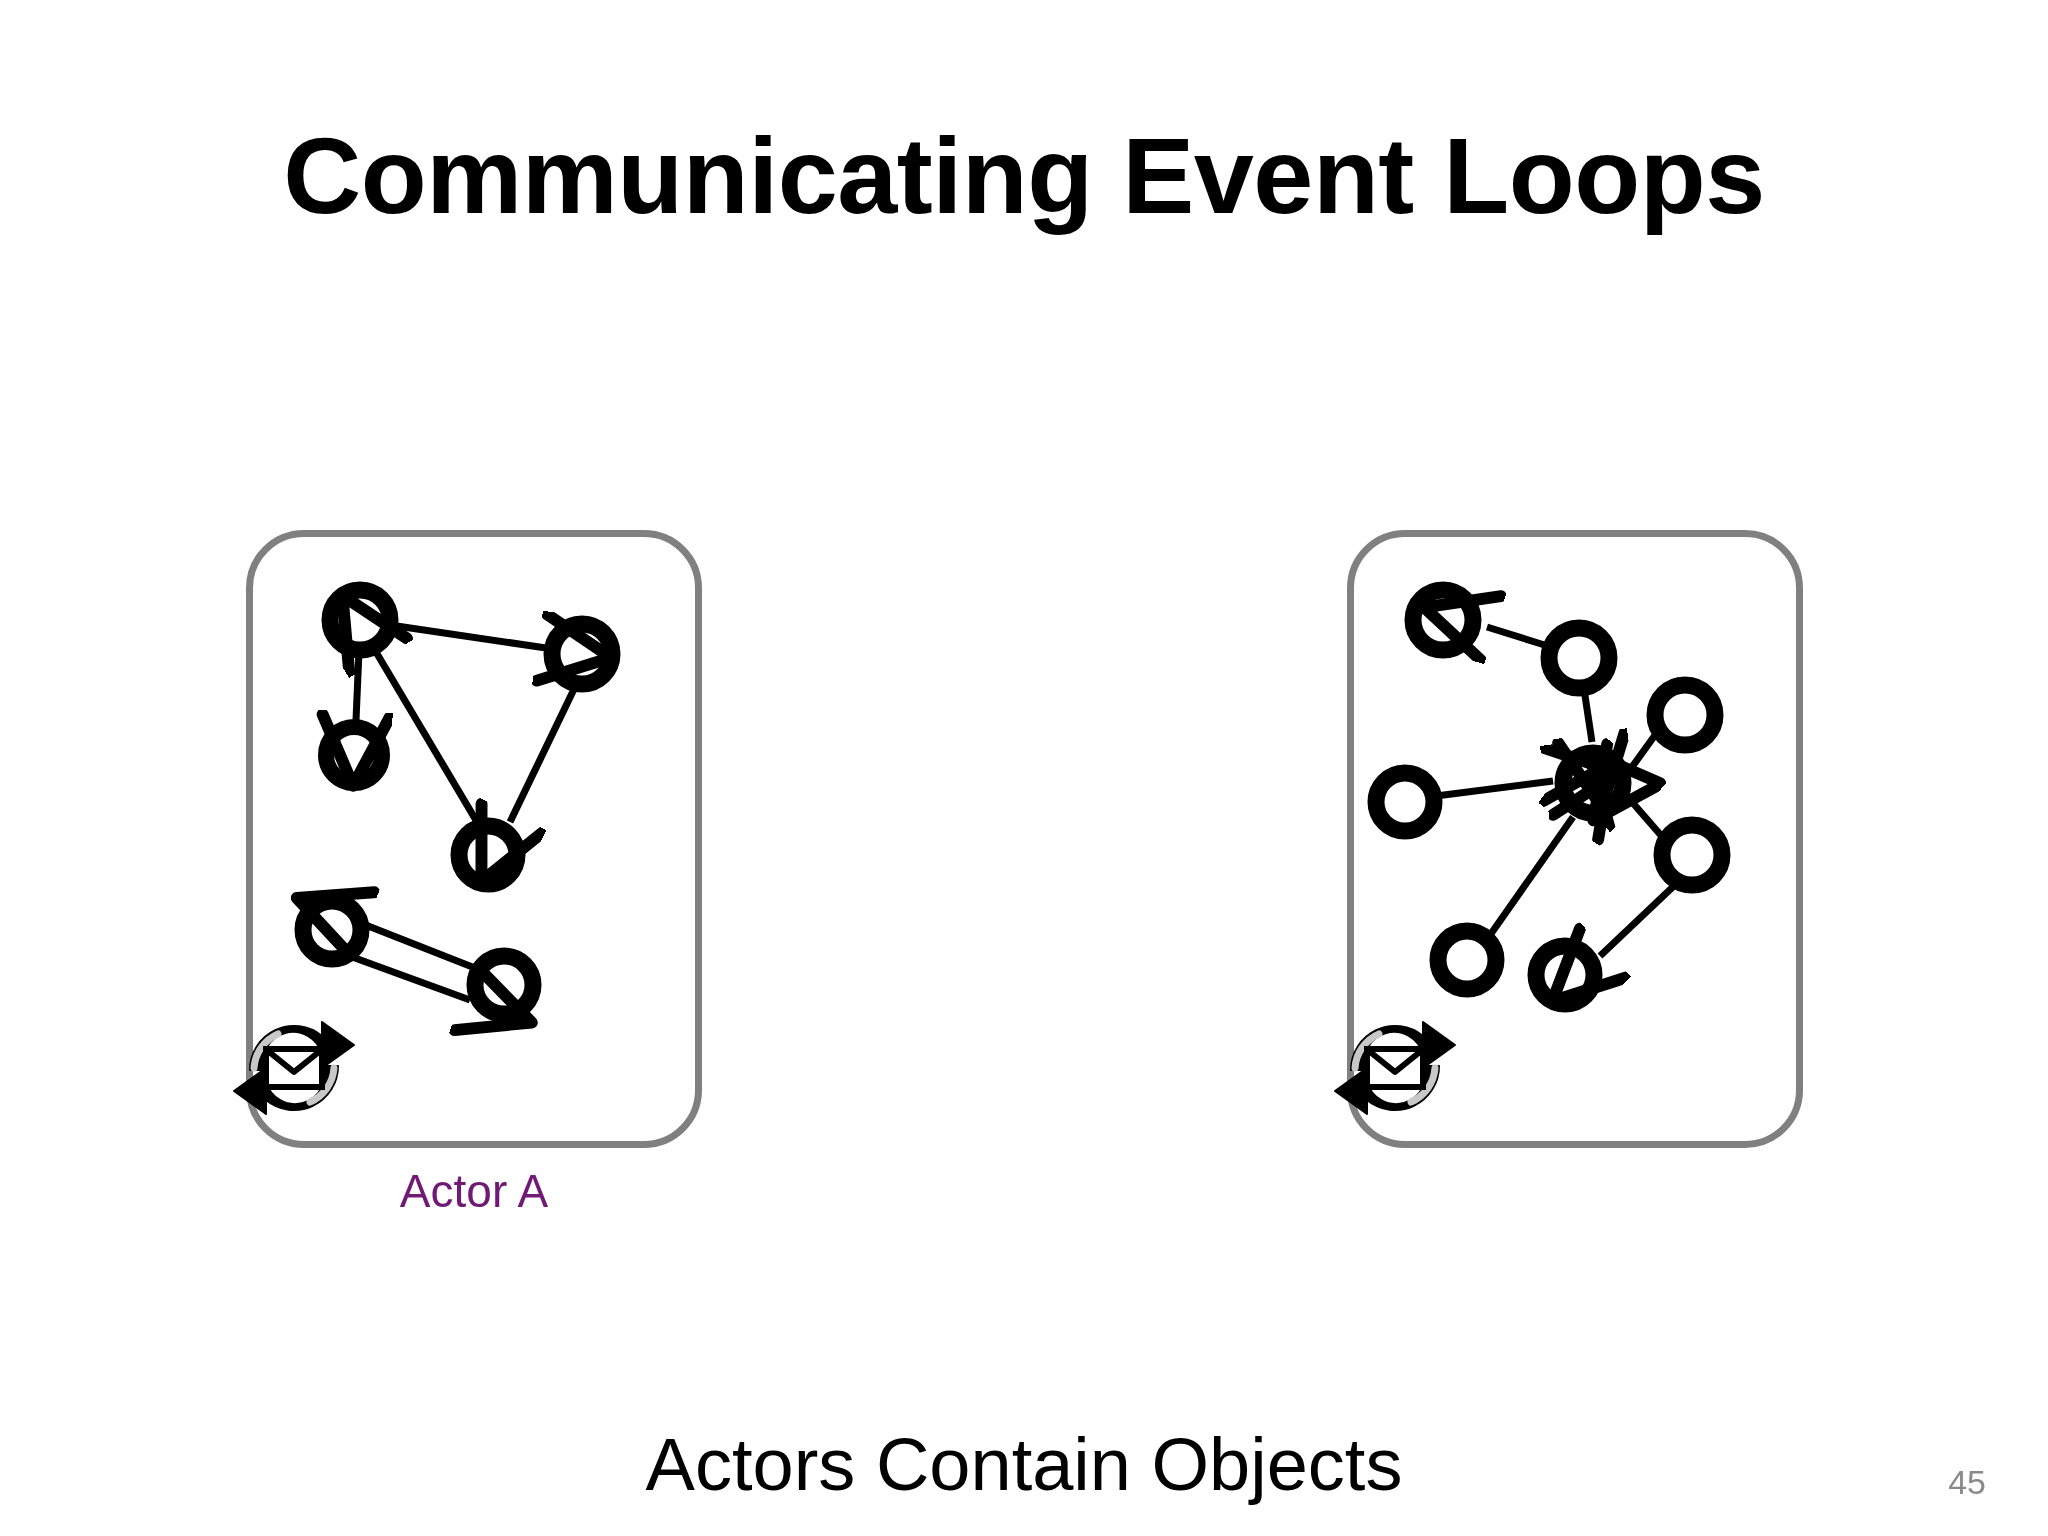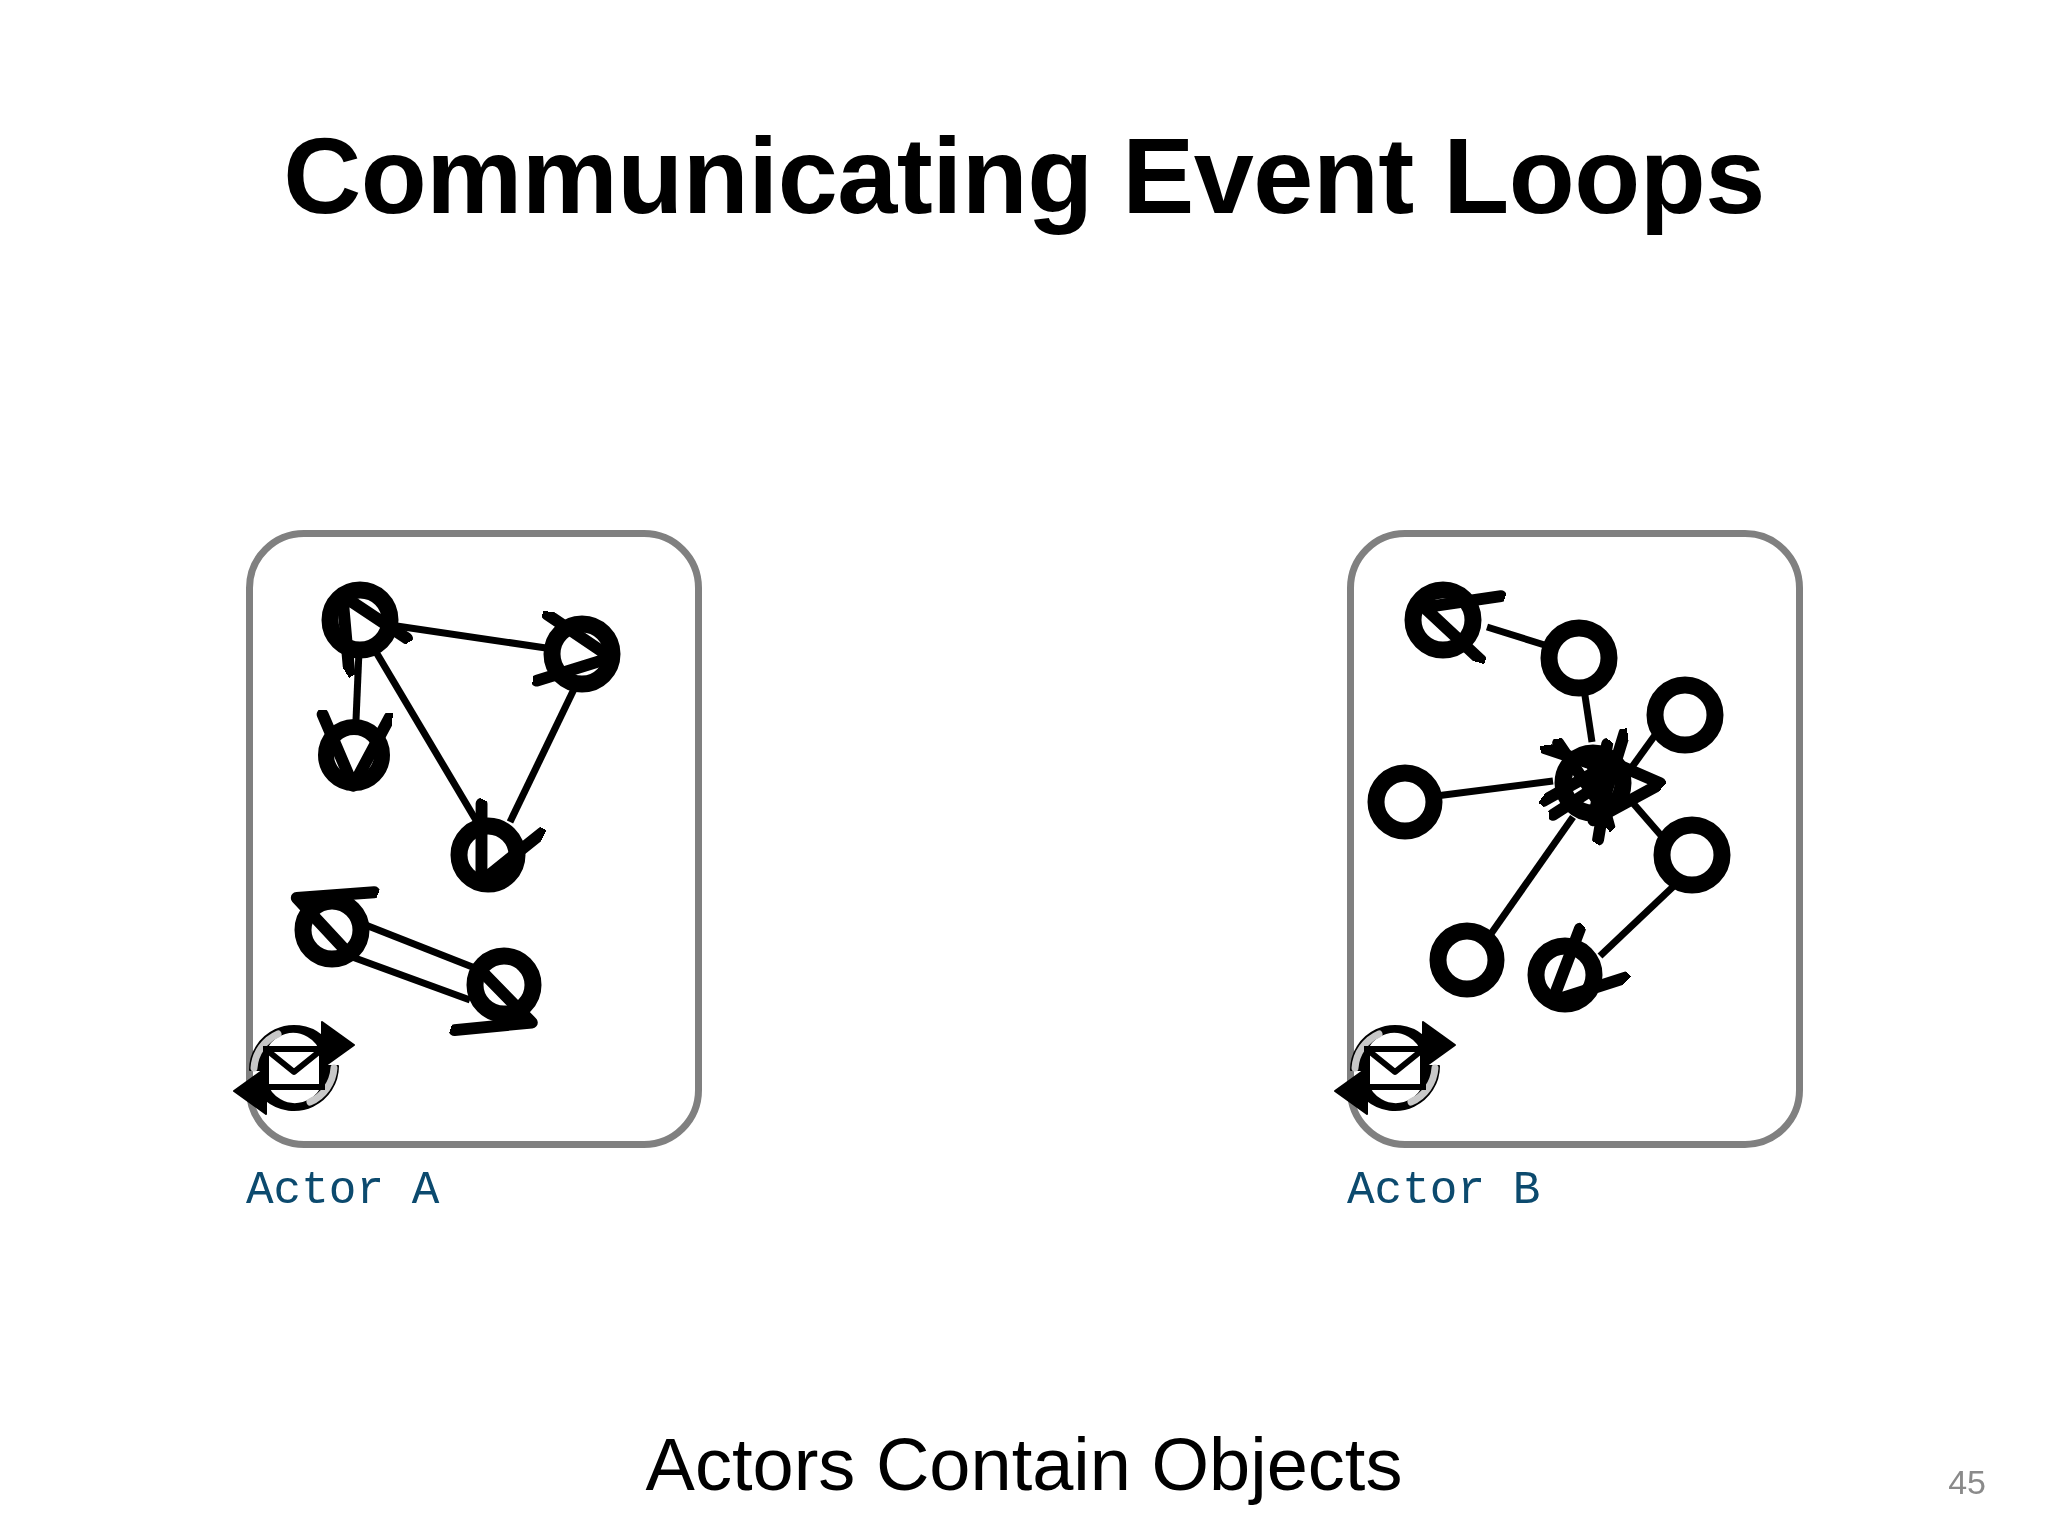--- a/index.html
+++ b/index.html
@@ -73,24 +73,25 @@
     height: 118px;
   }
   #actor-a-group .loop-icon { left: -16px; top: 478px; }
   #actor-b-group .loop-icon { left: -16px; top: 478px; }
 
   .actor-label {
     position: absolute;
     left: 0;
     top: 634px;
     width: 456px;
-    font-family: Liberation Mono, monospace;
+    text-align: center;
+    font-family: Liberation Sans, sans-serif;
     font-size: 46px;
     line-height: 54px;
-    color: #0c4a6e;
+    color: #701a75;
   }
 
   
   #slide-caption {
     position: absolute;
     left: 0;
     top: 1422px;
     width: 2048px;
     text-align: center;
     font-family: "Liberation Sans", sans-serif;
@@ -230,20 +231,19 @@
         <path d="M 108,58
                  A 44,44 0 0 1 36,92
                  L 36,106 L 4,83 L 36,60 L 36,74
                  A 30,30 0 0 0 94,58 Z" fill="#000000" stroke="#000000" stroke-width="2" stroke-linejoin="round"></path>
         <path d="M 104,60 A 40,40 0 0 1 80,94" fill="none" stroke="#c8c8c8" stroke-width="7" stroke-linecap="round"></path>
         <rect x="36" y="41" width="56" height="38" fill="#ffffff" stroke="#000000" stroke-width="6"></rect>
         <path d="M 38,43 L 64,64 L 90,43" fill="none" stroke="#000000" stroke-width="6" stroke-linejoin="round"></path>
       </g>
     </svg>
 
-    <div class="actor-label">Actor B</div>
   </div>
 
   <div id="slide-caption">Actors Contain Objects</div>
 
   <div id="page-number">45</div>
 
 </div>
 
 </body></html>

